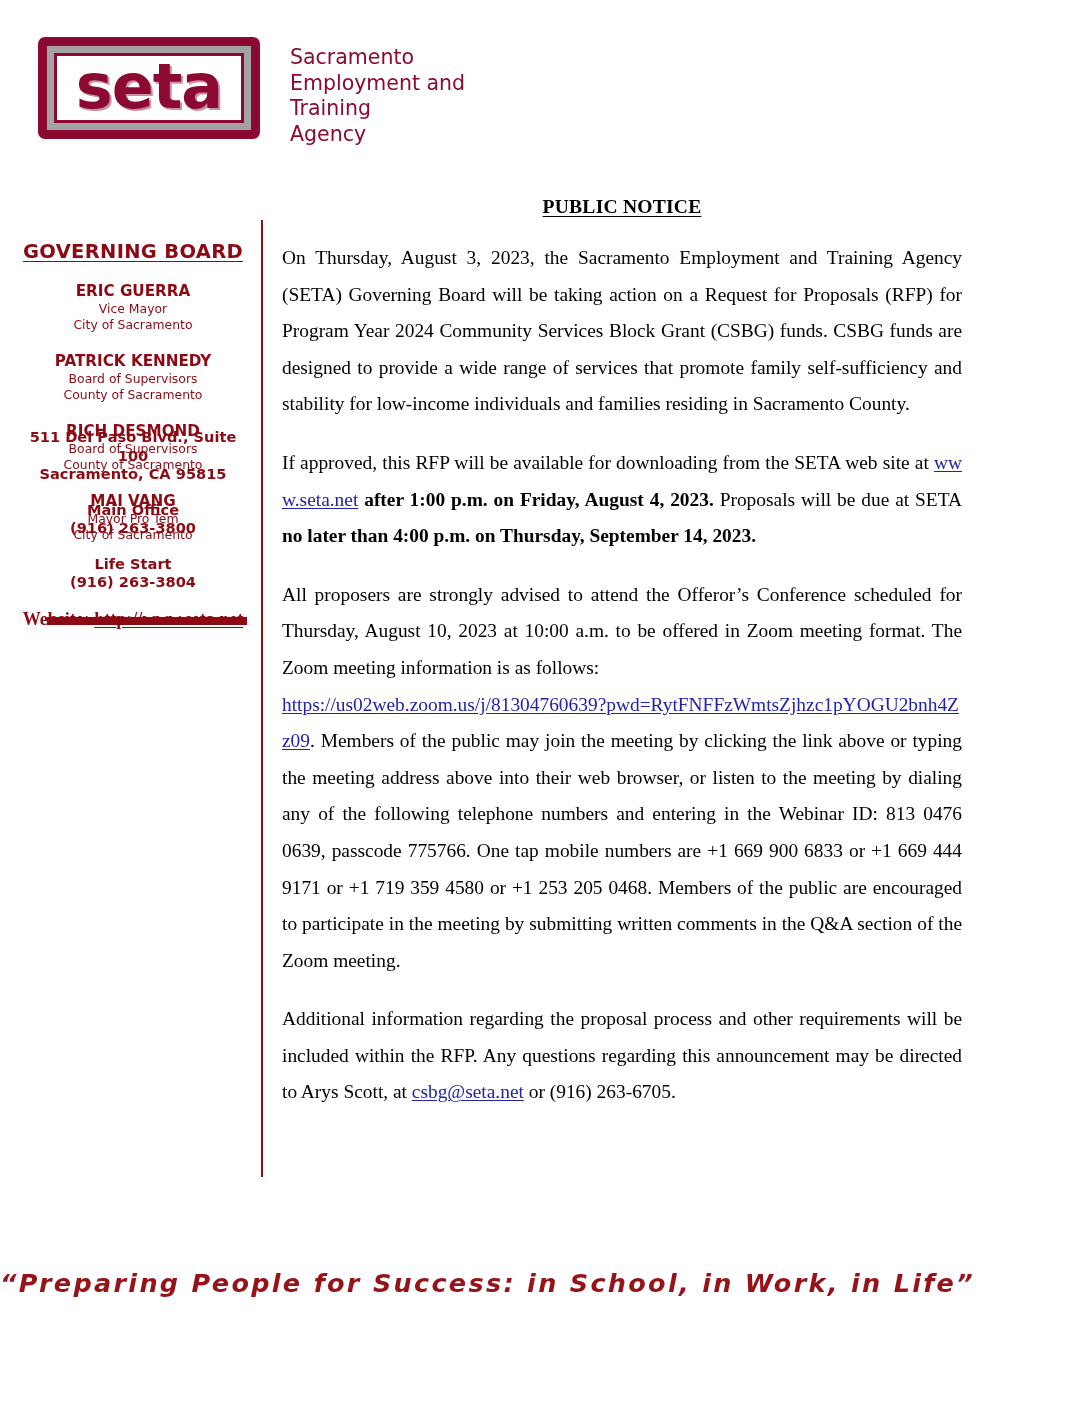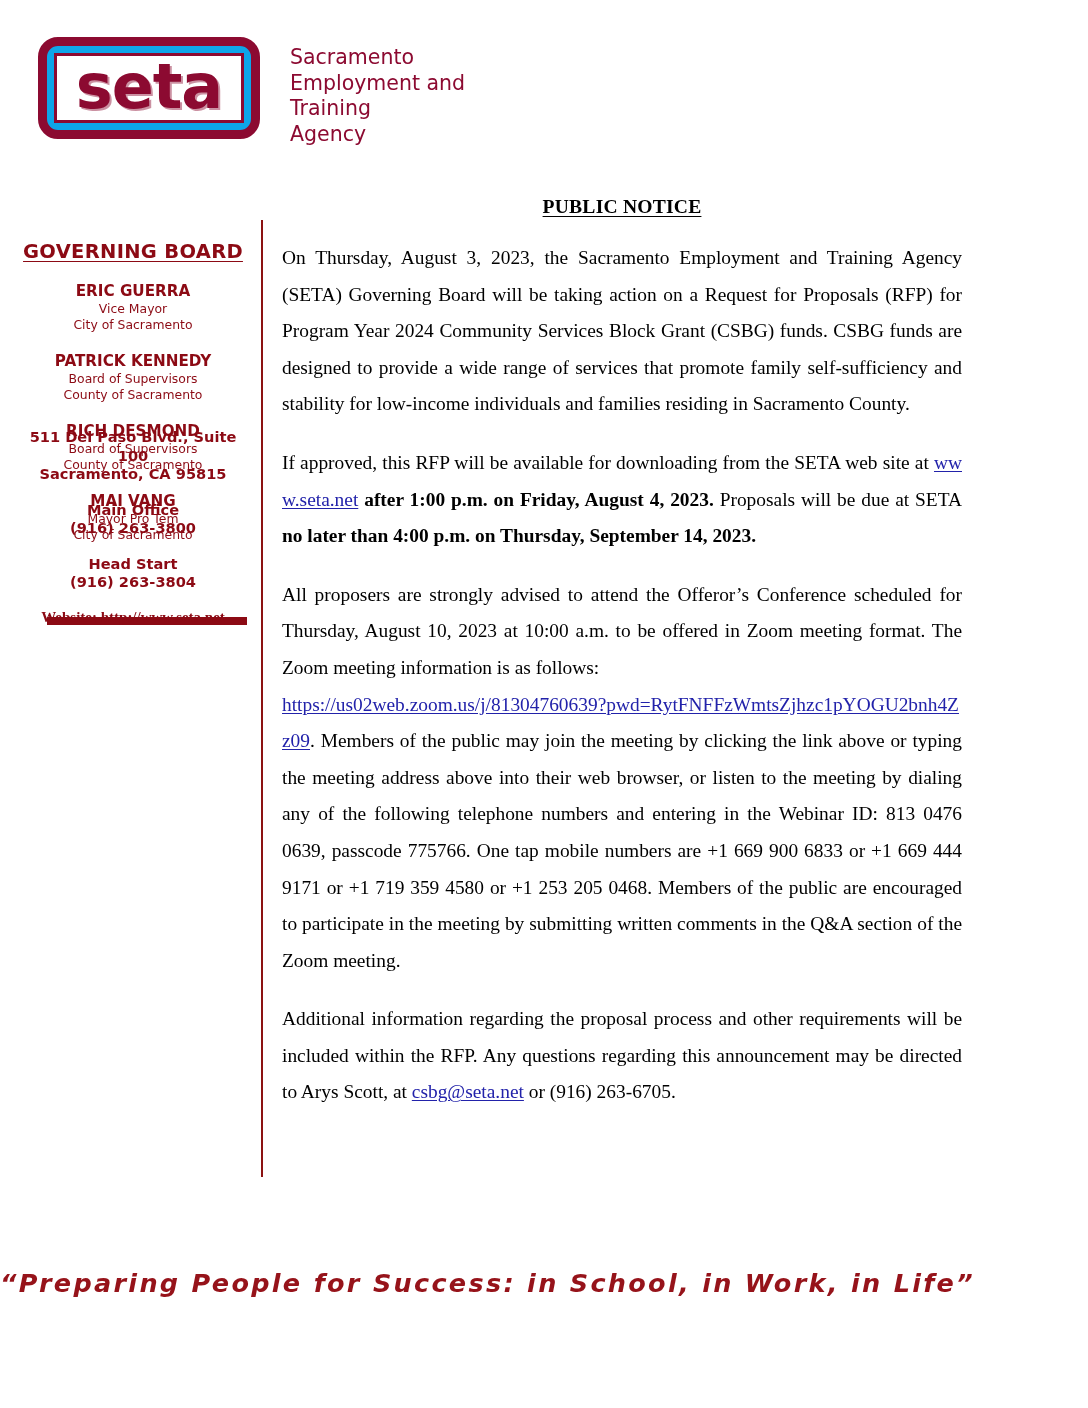--- a/index.html
+++ b/index.html
@@ -24,23 +24,23 @@
     width: 420px;
     height: 120px;
   }
   #logo-mark {
     position: absolute;
     left: 0px;
     top: 2px;
     width: 222px;
     height: 102px;
     border: 9px solid #8c0a31;
-    border-radius: 20px;
+    border-radius: 7px;
     box-sizing: border-box;
-    background: #0ea5e9;
+    background: #a3a3a3;
   }
   #logo-mark-inner {
     position: absolute;
     left: 7px;
     top: 7px;
     right: 7px;
     bottom: 7px;
     border: 3px solid #8c0a31;
     box-sizing: border-box;
     background: #ffffff;
@@ -141,21 +141,21 @@
   }
   .lower-sub {
     font-size: 12.6px;
     line-height: 17px;
     font-weight: normal;
   }
   #website-line {
     margin-top: 16px;
     font-family: "Liberation Serif", "DejaVu Serif", serif;
     font-weight: bold;
-    font-size: 15px;
+    font-size: 18px;
     color: #8c0a14;
   }
   #website-line .wlabel { text-decoration: none; }
   #website-line .wurl {
     text-decoration: underline;
     text-underline-offset: 2px;
   }
 
   
   #main {
@@ -261,21 +261,21 @@
     <div class="lower-strong">511 Del Paso Blvd., Suite 100</div>
     <div class="lower-strong">Sacramento, CA 95815</div>
   </div>
 
   <div class="lower-block">
     <div class="lower-strong">Main Office</div>
     <div class="lower-strong">(916) 263-3800</div>
   </div>
 
   <div class="lower-block">
-    <div class="lower-strong">Head Start</div>
+    <div class="lower-strong">Life Start</div>
     <div class="lower-strong">(916) 263-3804</div>
   </div>
 
   <div id="website-line">
     <span class="wlabel">Website:</span>
     <span class="wurl">http://www.seta.net</span>
   </div>
 </div>
 
 <div id="main">

